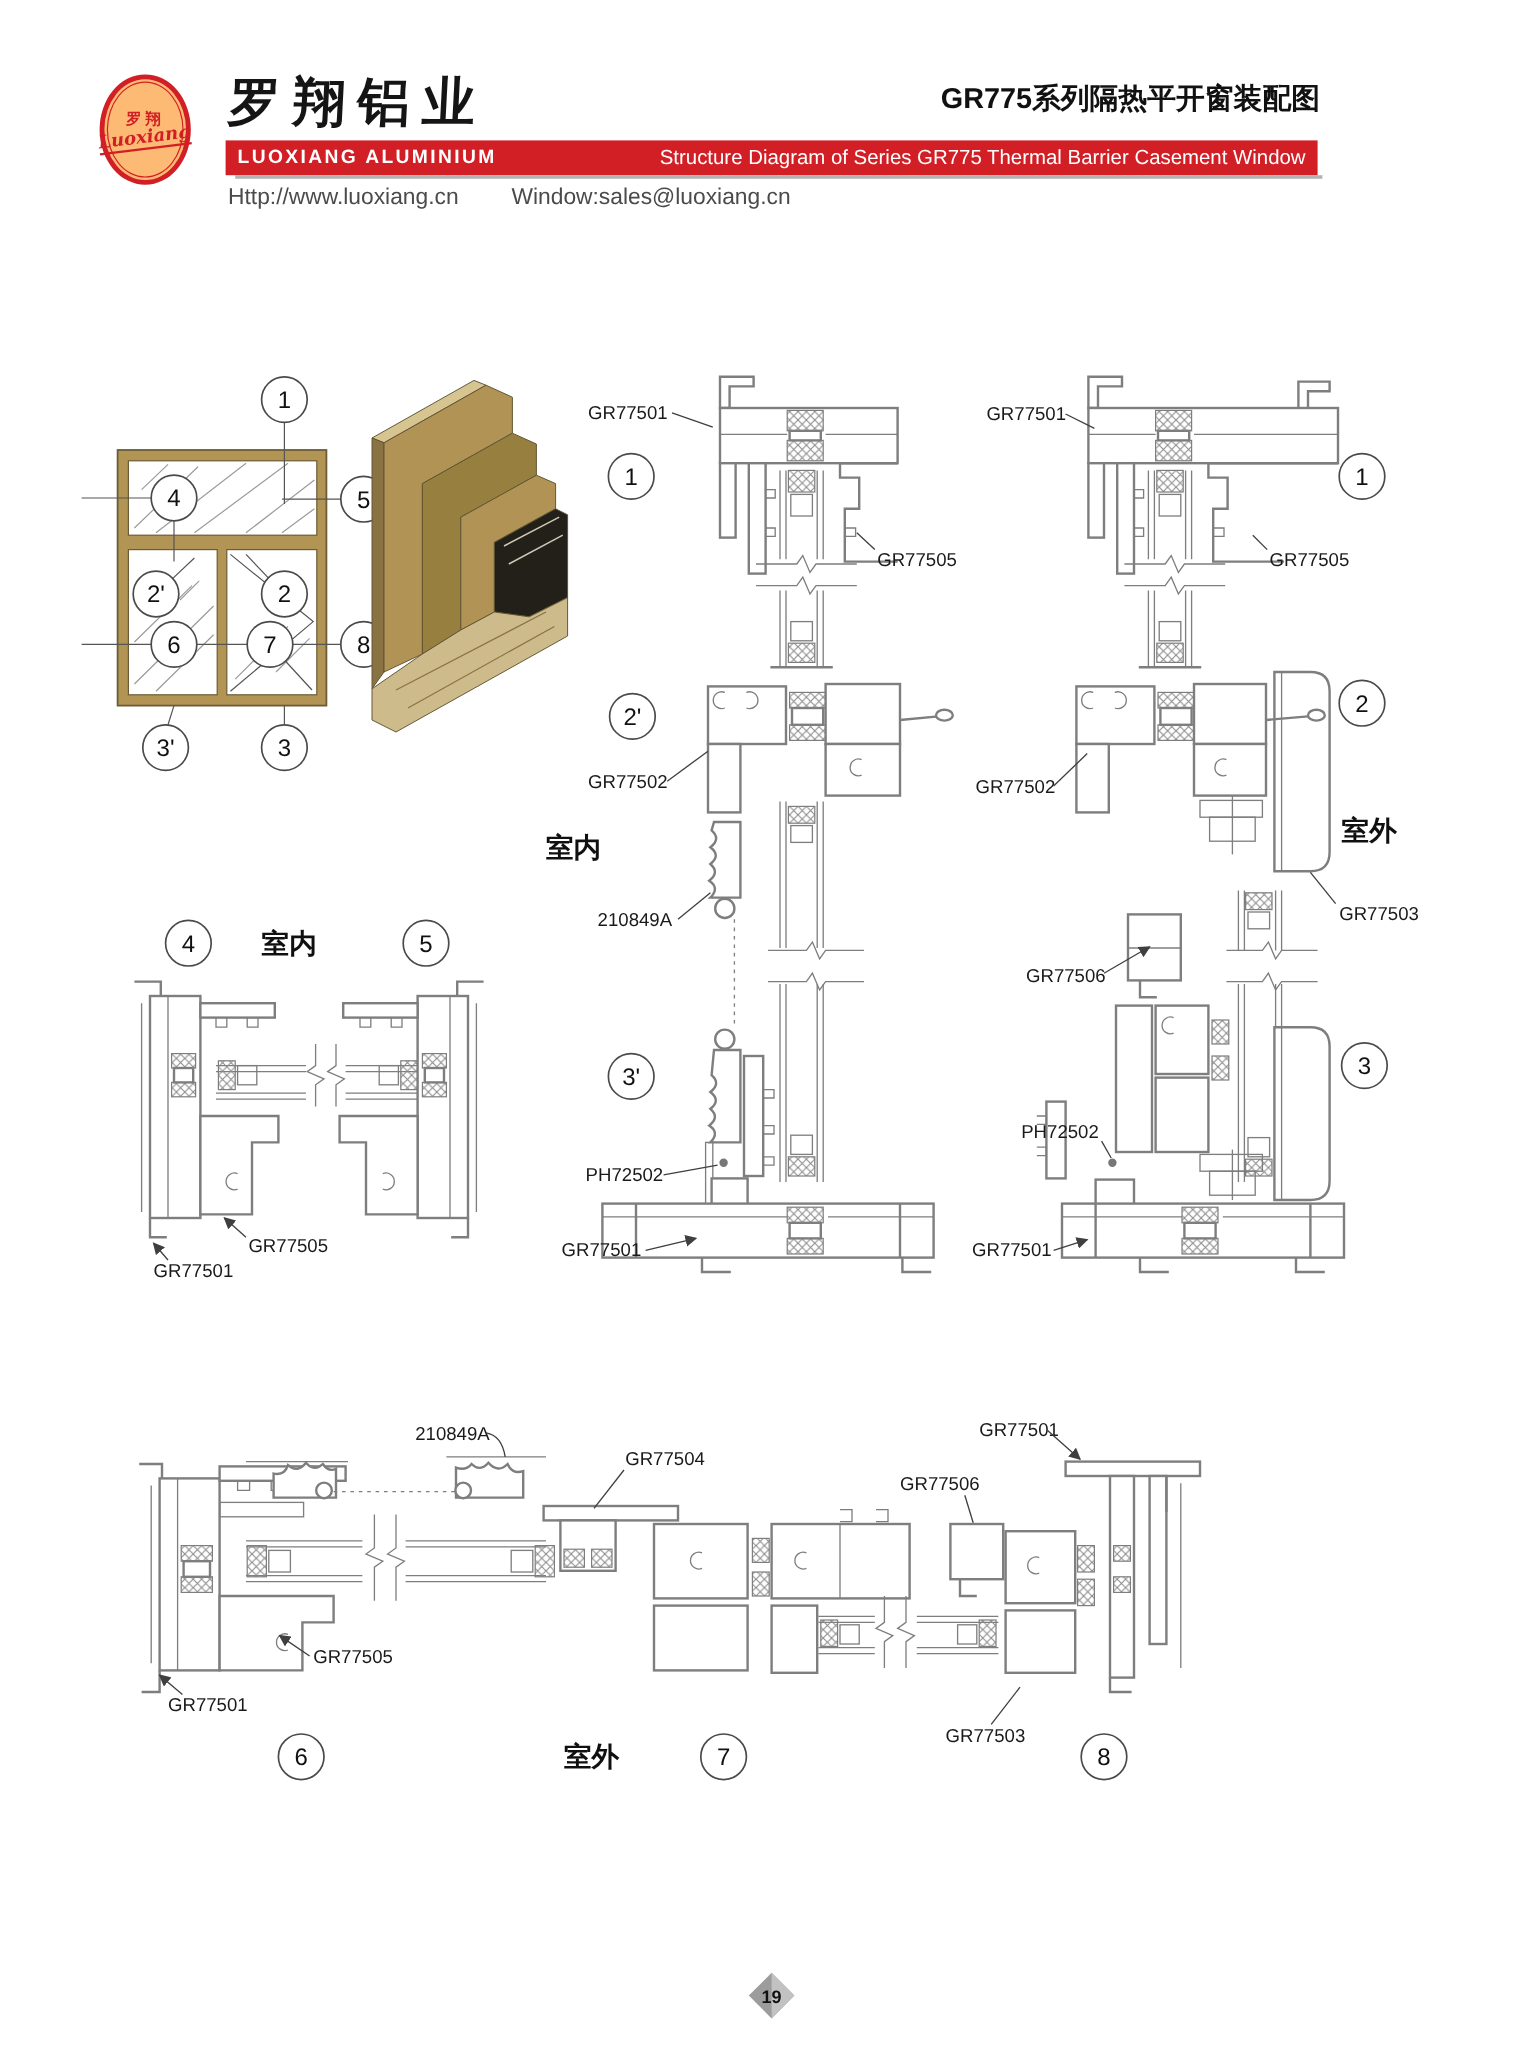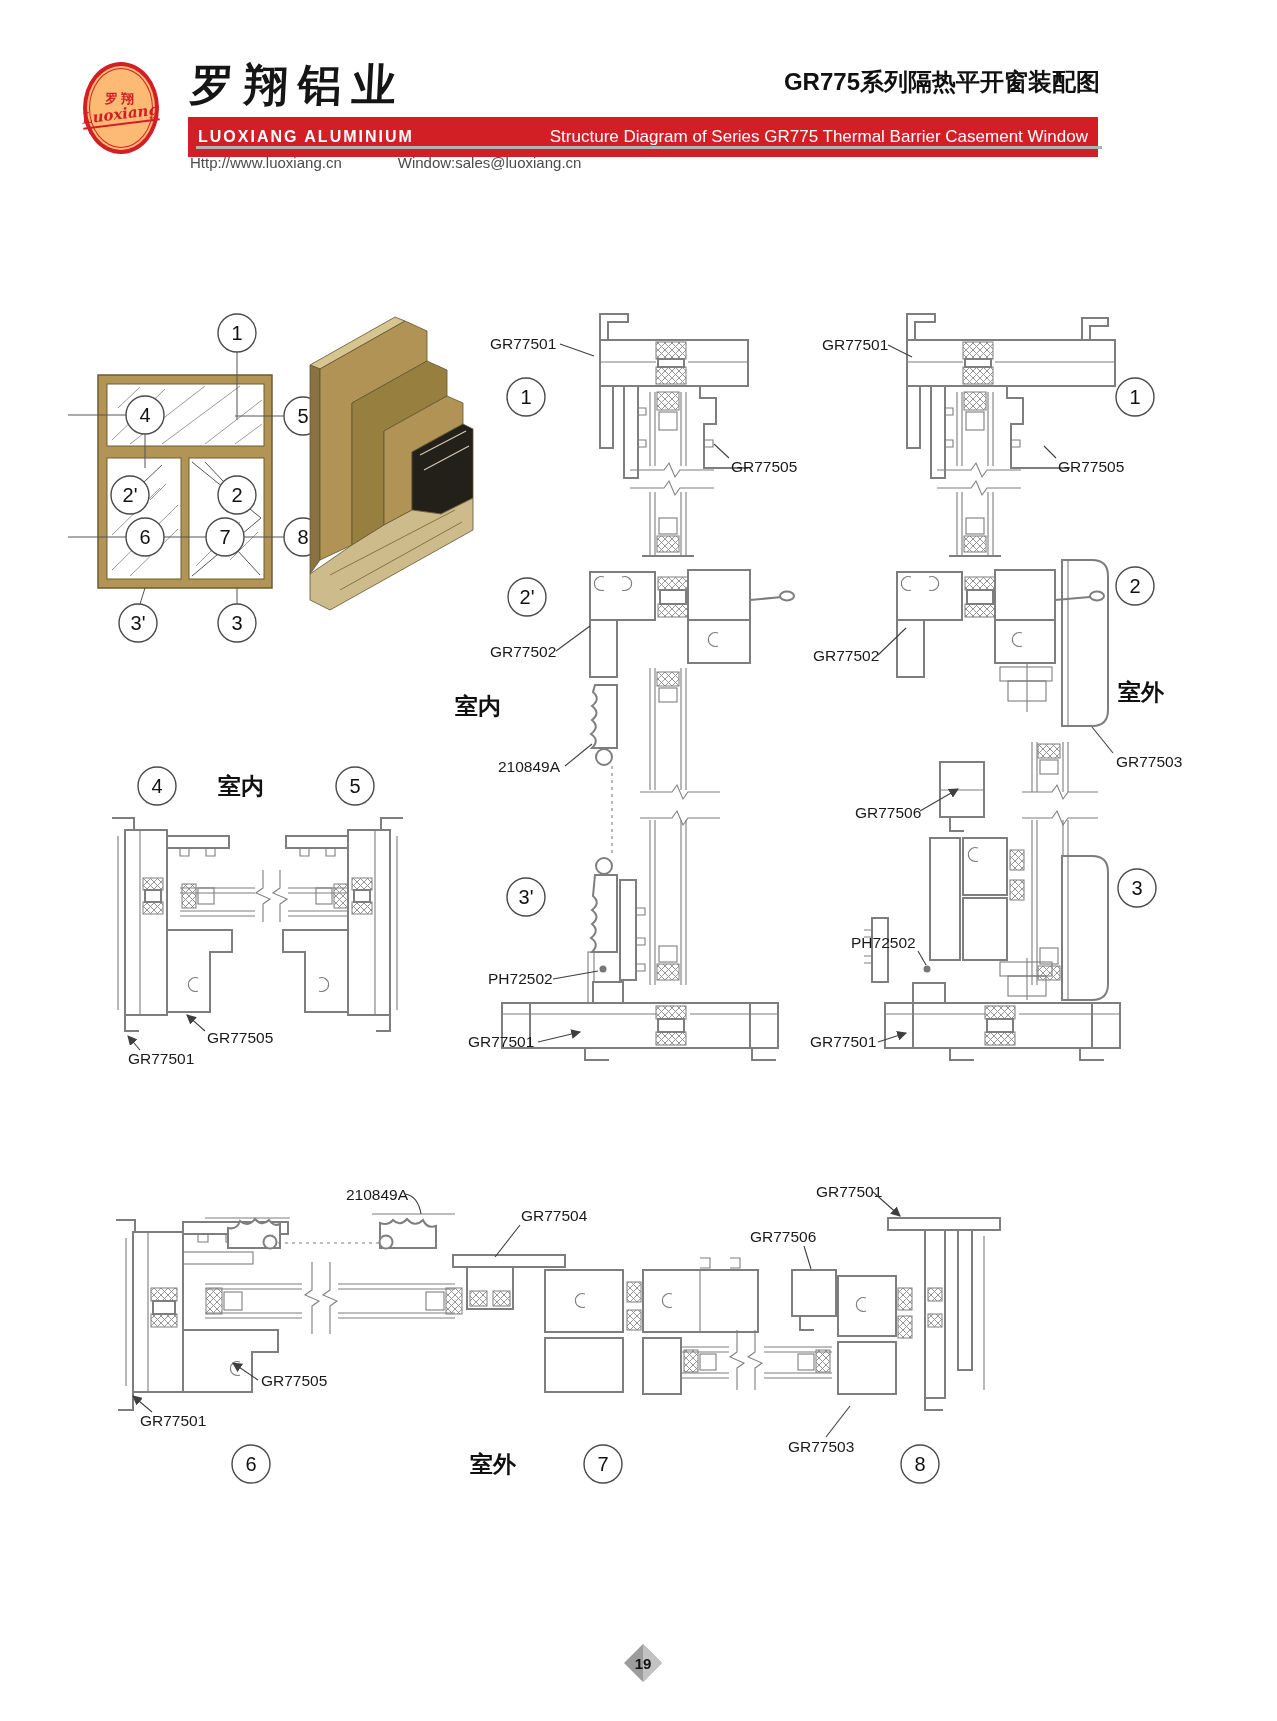--- a/index.html
+++ b/index.html
@@ -7,26 +7,26 @@
   .abs{position:absolute}
   
   #logo{left:83px;top:62px;width:76px;height:92px;border:4px solid #d21f26;border-radius:50%;box-sizing:border-box;
         display:flex;flex-direction:column;align-items:center;justify-content:center;background:#fdba74}
   #logo .ring{position:absolute;inset:2px;border:1.5px solid #d21f26;border-radius:50%}
   #logo .cn{color:#d21f26;font-weight:bold;font-size:13px;letter-spacing:3px;line-height:15px}
   #logo .en{color:#d21f26;font-style:italic;font-weight:bold;font-size:15px;font-family:"DejaVu Serif",serif;
             transform:rotate(-7deg);border-bottom:2px solid #d21f26;line-height:17px}
   #company-cn{left:190px;top:56px;font-size:44px;font-weight:bold;letter-spacing:10px;color:#151515;transform:skewX(-3deg)}
   #doc-title-cn{left:560px;top:66px;width:540px;text-align:right;font-size:24px;font-weight:bold;color:#111}
-  #banner{left:188px;top:117px;width:910px;height:40px;background:#d21f26;color:#fff;display:flex;align-items:center;
+  #banner{left:188px;top:117px;width:910px;height:29px;background:#d21f26;color:#fff;display:flex;align-items:center;
           justify-content:space-between;padding:0 10px;box-sizing:border-box}
   #banner .l{font-weight:bold;font-size:16px;letter-spacing:2px}
   #banner .r{font-size:17px}
   #banner-shadow{left:196px;top:146px;width:906px;height:3px;background:#b3b3b3}
-  #urls{left:190px;top:154px;font-size:15px;color:#4b4b4b;display:flex;gap:56px}
+  #urls{left:190px;top:154px;font-size:19px;color:#4b4b4b;display:flex;gap:44px}
   
   svg#diagram{position:absolute;left:0;top:0}
   .p{fill:#fff;stroke:#7e7e7e;stroke-width:2}
   .n{fill:none;stroke:#7e7e7e;stroke-width:2}
   .t{fill:none;stroke:#7e7e7e;stroke-width:1.1}
   .h{fill:url(#xh);stroke:#7e7e7e;stroke-width:1}
   .g{fill:none;stroke:#7e7e7e;stroke-width:1.1}
   .ld{fill:none;stroke:#3f3f3f;stroke-width:1.1}
   .dot{fill:#777;stroke:none}
   .co{fill:#fff;stroke:#4a4a4a;stroke-width:1.4}

